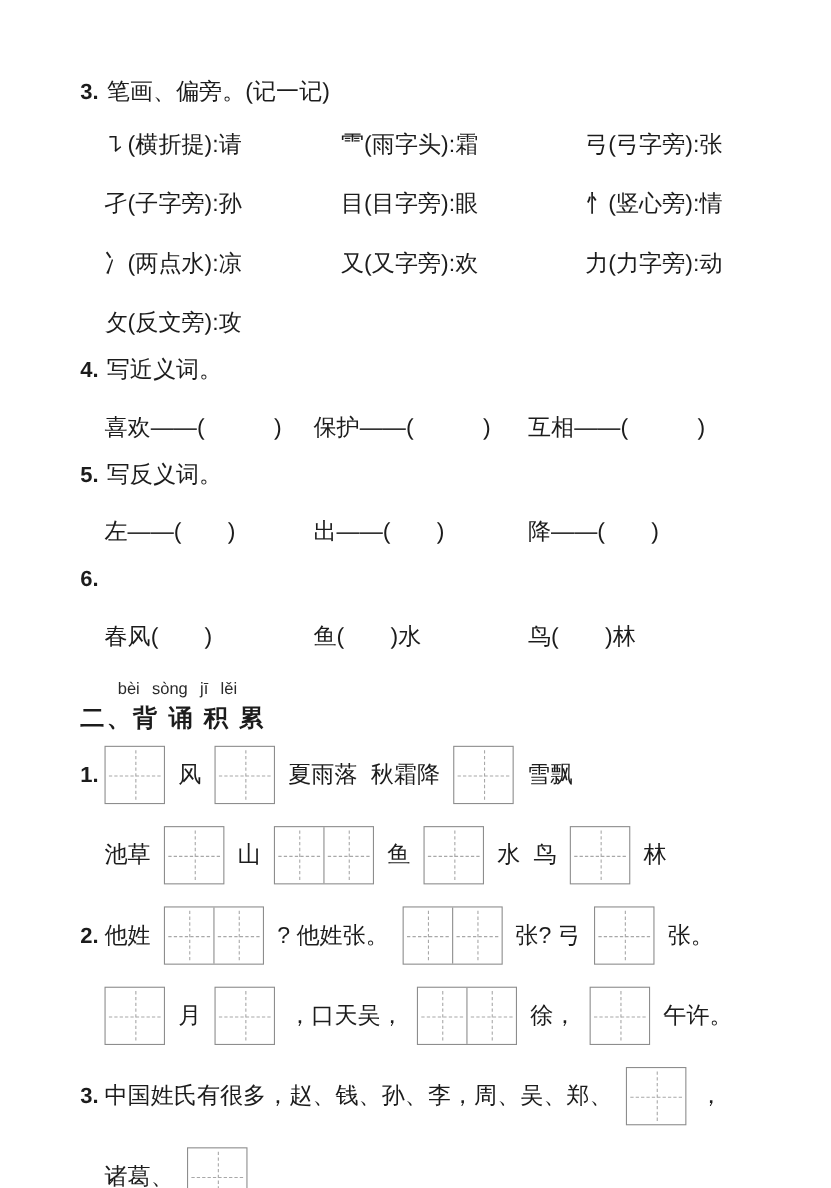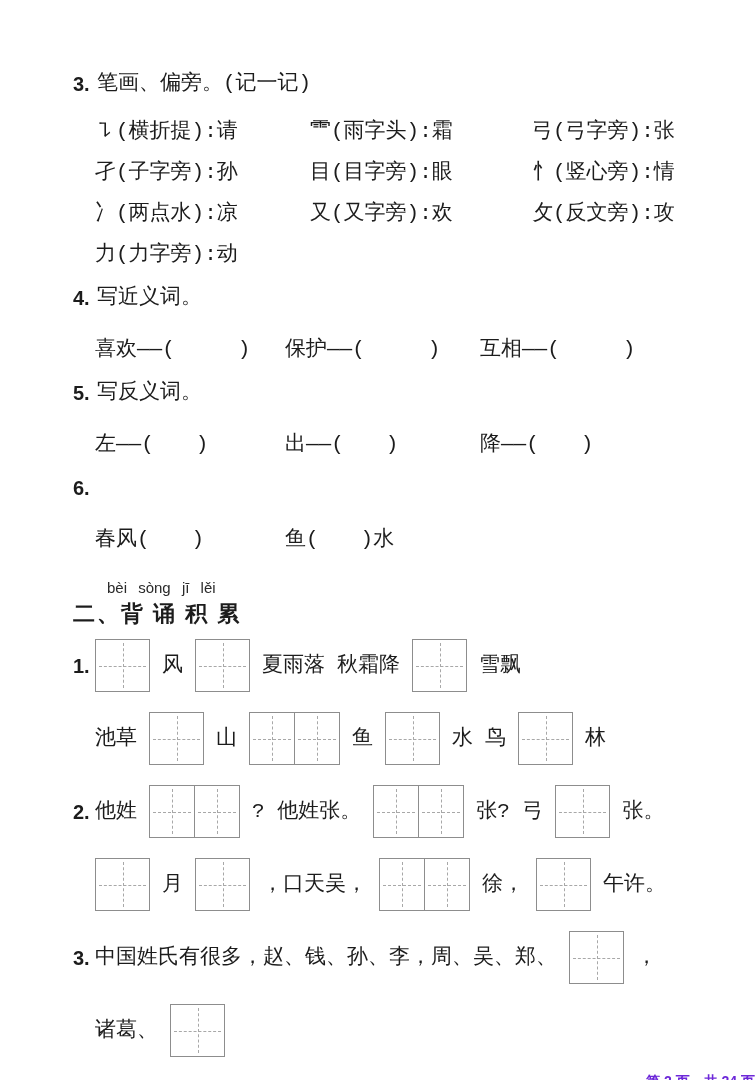--- a/index.html
+++ b/index.html
@@ -4,27 +4,27 @@
 <style>
   :root{
     --ink:#1c1c1c;
     --boxb:#8d8d8d;
     --boxd:#a8a8a8;
   }
   html,body{margin:0;padding:0;background:#ffffff;}
   body{width:755px;height:1080px;overflow:hidden;color:var(--ink);}
   .page{position:relative;width:755px;height:1080px;box-sizing:border-box;padding-top:70px;background:#ffffff;}
 
-  .cjk{font-family:Liberation Mono, monospace;font-size:21px;line-height:28px;}
+  .cjk{font-family:Liberation Sans, sans-serif;font-size:21px;line-height:28px;}
   .num{font-family:"Liberation Sans",sans-serif;font-weight:700;font-size:20px;line-height:28px;width:24px;flex:none;}
 
   .sec-head{display:flex;margin-left:73px;margin-top:15px;}
   .sec-head.first{margin-top:0;}
 
-  .radical-grid{margin:20px 14px 0 95px;display:grid;grid-template-columns:215px 222px 1fr;row-gap:13px;}
+  .radical-grid{margin:20px 14px 0 95px;display:grid;grid-template-columns:215px 222px 1fr;row-gap:26px;}
   .word-grid{margin:24px 0 0 95px;display:grid;grid-template-columns:190px 195px 1fr;}
 
   .pinyin{margin:25px 0 0 107px;font-family:"Liberation Sans",sans-serif;font-size:15px;color:#2a2a2a;word-spacing:7px;line-height:18px;}
   .recite-head{display:flex;margin:2px 0 0 73px;font-family:"Liberation Sans",sans-serif;font-weight:700;font-size:22px;line-height:30px;letter-spacing:2px;}
 
   .tline{display:flex;align-items:center;margin-left:95px;margin-top:20px;min-height:53px;}
   .tline.with-num{margin-left:73px;}
   .ritem:first-child .tline:first-child{margin-top:10px;}
   .tline > *{margin-right:12px;}
   .tline > *:last-child{margin-right:0;}
@@ -50,22 +50,22 @@
   </div>
   <div class="radical-grid">
       <span class="cjk">㇊(横折提):请</span>
       <span class="cjk">⻗(雨字头):霜</span>
       <span class="cjk">弓(弓字旁):张</span>
       <span class="cjk">孑(子字旁):孙</span>
       <span class="cjk">目(目字旁):眼</span>
       <span class="cjk">忄(竖心旁):情</span>
       <span class="cjk">冫(两点水):凉</span>
       <span class="cjk">又(又字旁):欢</span>
+      <span class="cjk">力(力字旁):动</span>
       <span class="cjk">攵(反文旁):攻</span>
-      <span class="cjk">力(力字旁):动</span>
     </div>
 
   <div class="sec-head">
     <span class="num">4.</span>
     <span class="cjk">写近义词。</span>
   </div>
   <div class="word-grid">
       <span class="cjk">喜欢——(　　　)</span>
       <span class="cjk">保护——(　　　)</span>
       <span class="cjk">互相——(　　　)</span>
@@ -80,20 +80,21 @@
       <span class="cjk">出——(　　)</span>
       <span class="cjk">降——(　　)</span>
     </div>
 
   <div class="sec-head">
     <span class="num">6.</span>
   </div>
   <div class="word-grid">
       <span class="cjk">春风(　　)</span>
       <span class="cjk">鱼(　　)水</span>
+      <span class="cjk">鸟(　　)林</span>
     </div>
 
   <div class="pinyin">bèi sòng jī lěi</div>
   <div class="recite-head">
     <span>二、</span>
     <span>背 诵 积 累</span>
   </div>
 
   <div id="recitation-items">
       <div class="ritem">

